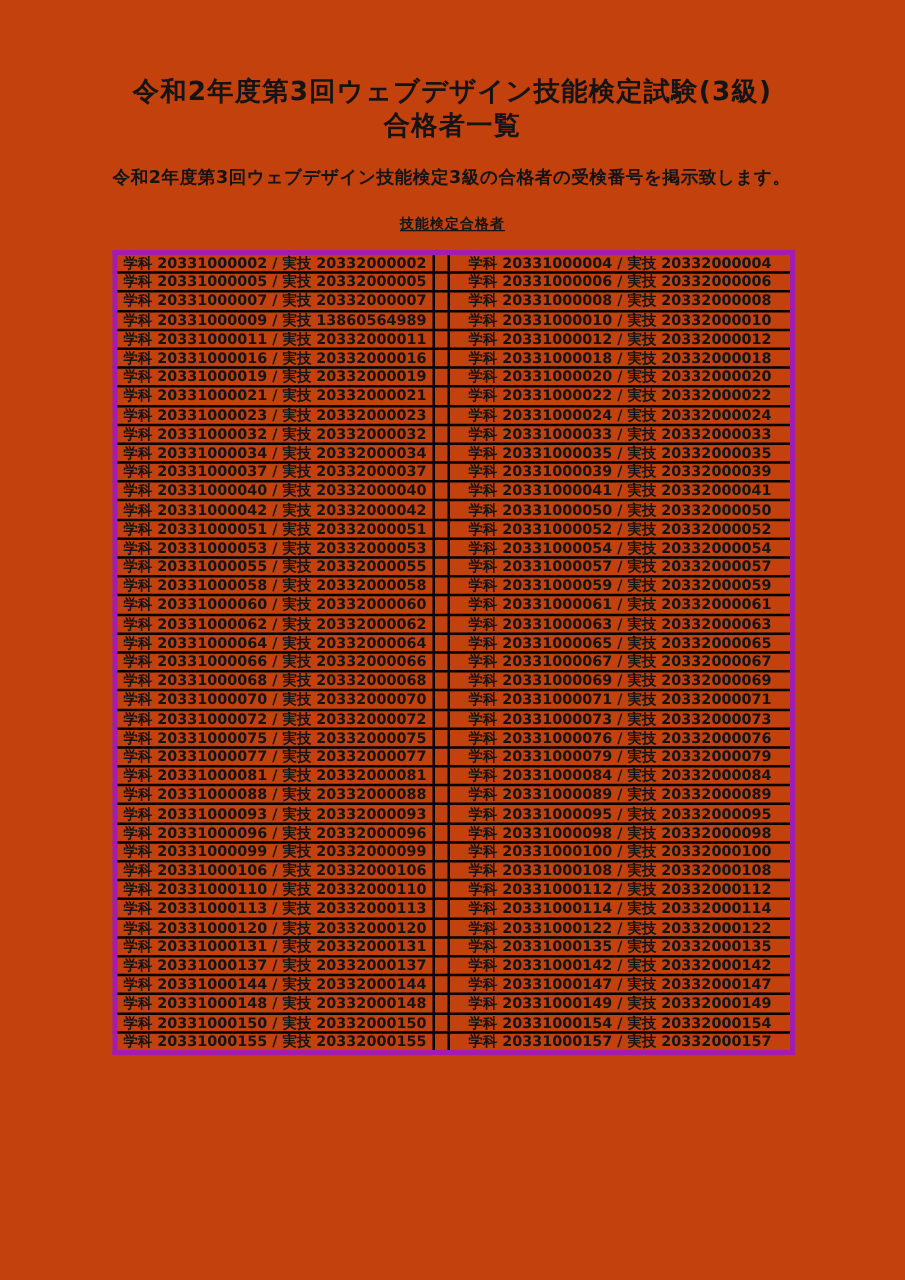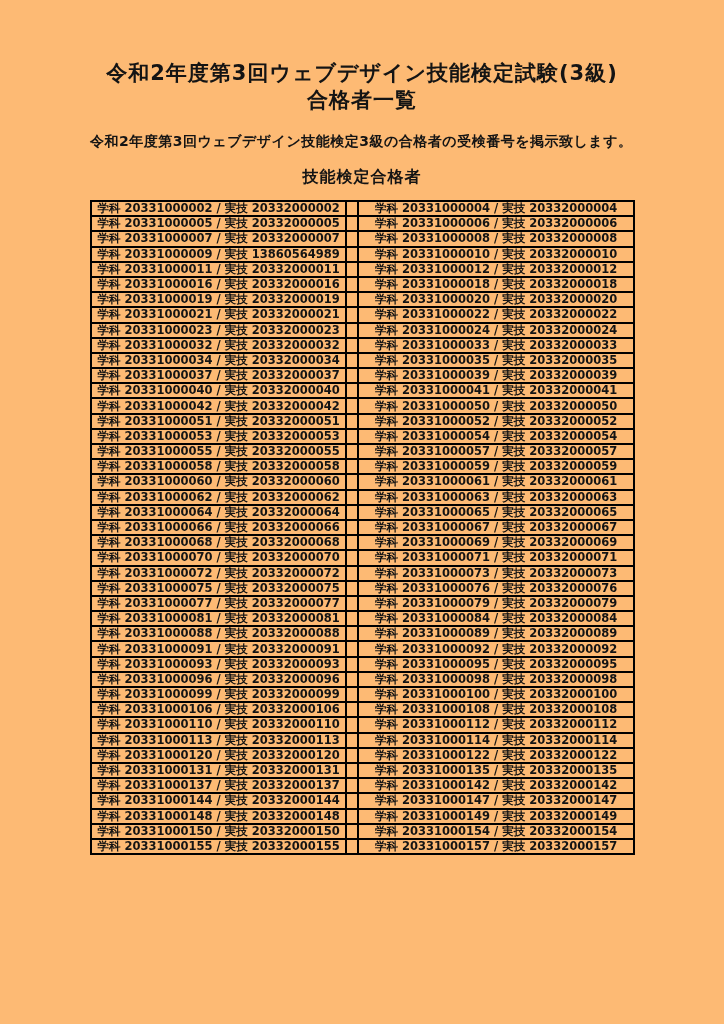--- a/index.html
+++ b/index.html
@@ -10,21 +10,21 @@
   body {
     width: 724px;
     height: 1024px;
     font-family: "DejaVu Sans", "Liberation Sans", sans-serif;
     color: #141414;
   }
   .page {
     position: relative;
     width: 724px;
     height: 1024px;
-    background: #fdba74;
+    background: #c2410c;
     overflow: hidden;
   }
   .title-block {
     padding-top: 60px;
     text-align: center;
     font-weight: bold;
     font-size: 21px;
     line-height: 27px;
     letter-spacing: 1px;
   }
@@ -33,31 +33,32 @@
     font-size: 14px;
     font-weight: bold;
     letter-spacing: 0.5px;
   }
   .section-heading-wrap {
     text-align: center;
     margin-top: 16px;
     height: 20px;
   }
   .section-heading {
-    font-size: 16px;
+    font-size: 11px;
     font-weight: bold;
     letter-spacing: 1px;
+    text-decoration: underline;
     text-underline-offset: 2px;
   }
   table.passers {
     border-collapse: collapse;
     table-layout: fixed;
     margin: 13px 0 0 90px;
     width: 545px;
-    border: 2px solid #a21caf;
+    border: 4px solid #a21caf;
   }
   table.passers td {
     border: 2px solid #000;
     height: 13.2px;
     padding: 0;
     font-size: 11.5px;
     font-weight: bold;
     line-height: 13px;
     text-align: center;
     white-space: nowrap;
@@ -224,25 +225,20 @@
           <td class="col-left">学科 20331000081 / 実技 20332000081</td>
           <td class="col-gap"></td>
           <td class="col-right">学科 20331000084 / 実技 20332000084</td>
         </tr>
         <tr>
           <td class="col-left">学科 20331000088 / 実技 20332000088</td>
           <td class="col-gap"></td>
           <td class="col-right">学科 20331000089 / 実技 20332000089</td>
         </tr>
         <tr>
-          <td class="col-left">学科 20331000091 / 実技 20332000091</td>
-          <td class="col-gap"></td>
-          <td class="col-right">学科 20331000092 / 実技 20332000092</td>
-        </tr>
-        <tr>
           <td class="col-left">学科 20331000093 / 実技 20332000093</td>
           <td class="col-gap"></td>
           <td class="col-right">学科 20331000095 / 実技 20332000095</td>
         </tr>
         <tr>
           <td class="col-left">学科 20331000096 / 実技 20332000096</td>
           <td class="col-gap"></td>
           <td class="col-right">学科 20331000098 / 実技 20332000098</td>
         </tr>
         <tr>

